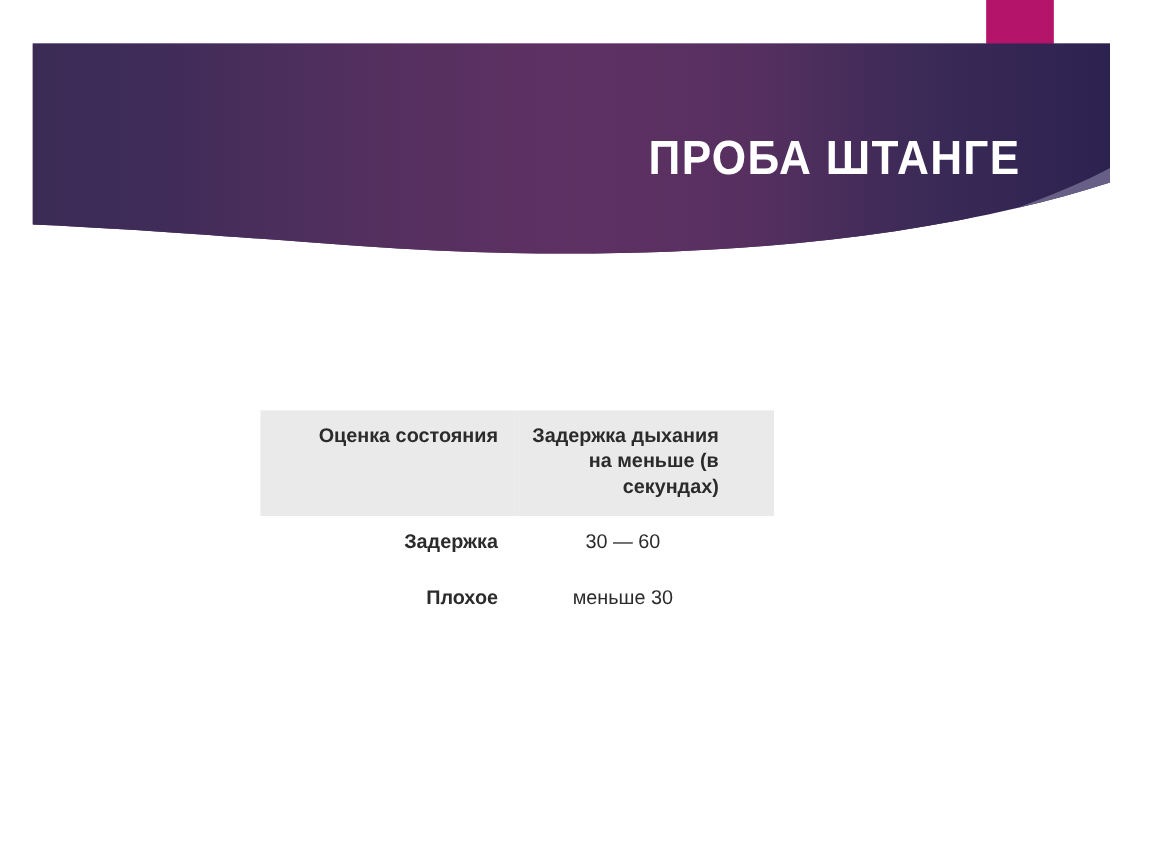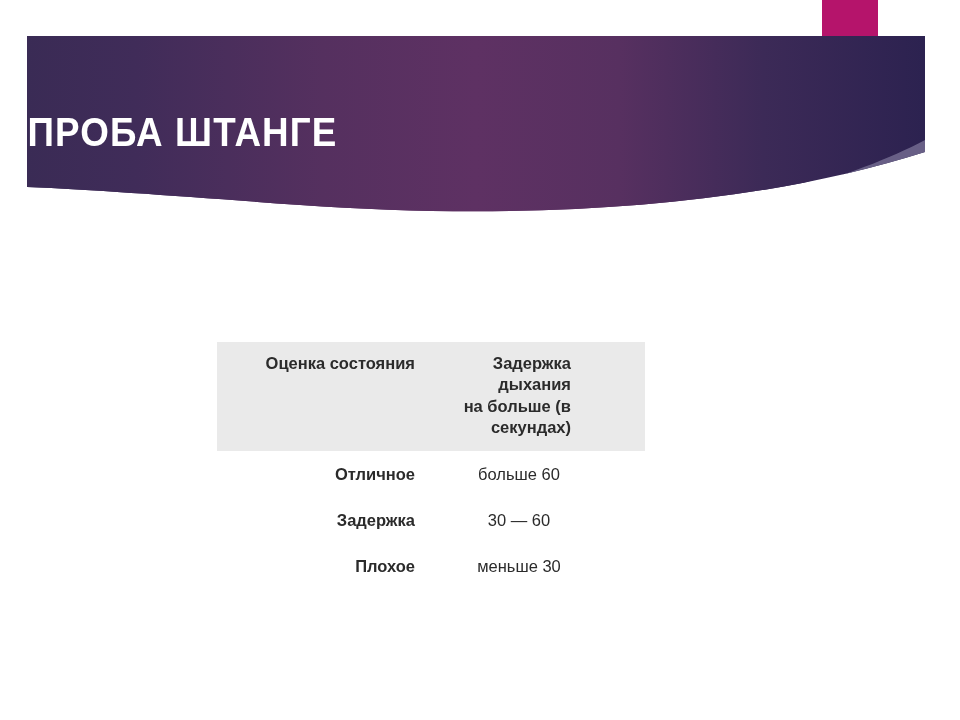--- a/index.html
+++ b/index.html
@@ -39,21 +39,21 @@
   }
 
   #title-wrap {
     position: absolute;
     left: 27px;
     top: 36px;
     width: 850px;
     height: 151px;
     display: flex;
     align-items: center;
-    justify-content: flex-start;
+    justify-content: flex-end;
     pointer-events: none;
   }
   #page-title {
     color: #ffffff;
     font-family: "Liberation Sans Narrow", "Liberation Sans", "DejaVu Sans", sans-serif;
     font-weight: bold;
     font-size: 40px;
     letter-spacing: 1.2px;
     text-transform: uppercase;
     transform: scaleX(0.92);
@@ -92,21 +92,21 @@
     line-height: 1.29;
     vertical-align: top;
     border: none;
   }
   #data-table thead th.h-state {
     text-align: right;
     padding-right: 14px;
   }
   #data-table thead th.h-value {
     text-align: right;
-    padding-right: 74px;
+    padding-right: 46px;
   }
 
   #data-table tbody td {
     height: 46px;
     border: none;
     font-family: "Liberation Sans Narrow", "Liberation Sans", "DejaVu Sans", sans-serif;
     font-size: 16.5px;
     color: #2b2b2b;
     padding: 0;
     vertical-align: middle;
@@ -165,30 +165,26 @@
   <table id="data-table">
     <colgroup>
       <col class="c-state">
       <col class="c-value">
     </colgroup>
     <thead>
       <tr>
         <th class="h-state">Оценка состояния</th>
         <th class="h-value">
           <span>Задержка дыхания</span><br>
-          <span>на больше (в</span><br>
+          <span>на меньше (в</span><br>
           <span>секундах)</span>
         </th>
       </tr>
     </thead>
     <tbody>
-      <tr>
-        <td class="cell-state">Отличное</td>
-        <td class="cell-value">больше 60</td>
-      </tr>
       <tr>
         <td class="cell-state">Задержка</td>
         <td class="cell-value">30 — 60</td>
       </tr>
       <tr>
         <td class="cell-state">Плохое</td>
         <td class="cell-value">меньше 30</td>
       </tr>
     </tbody>
   </table>

